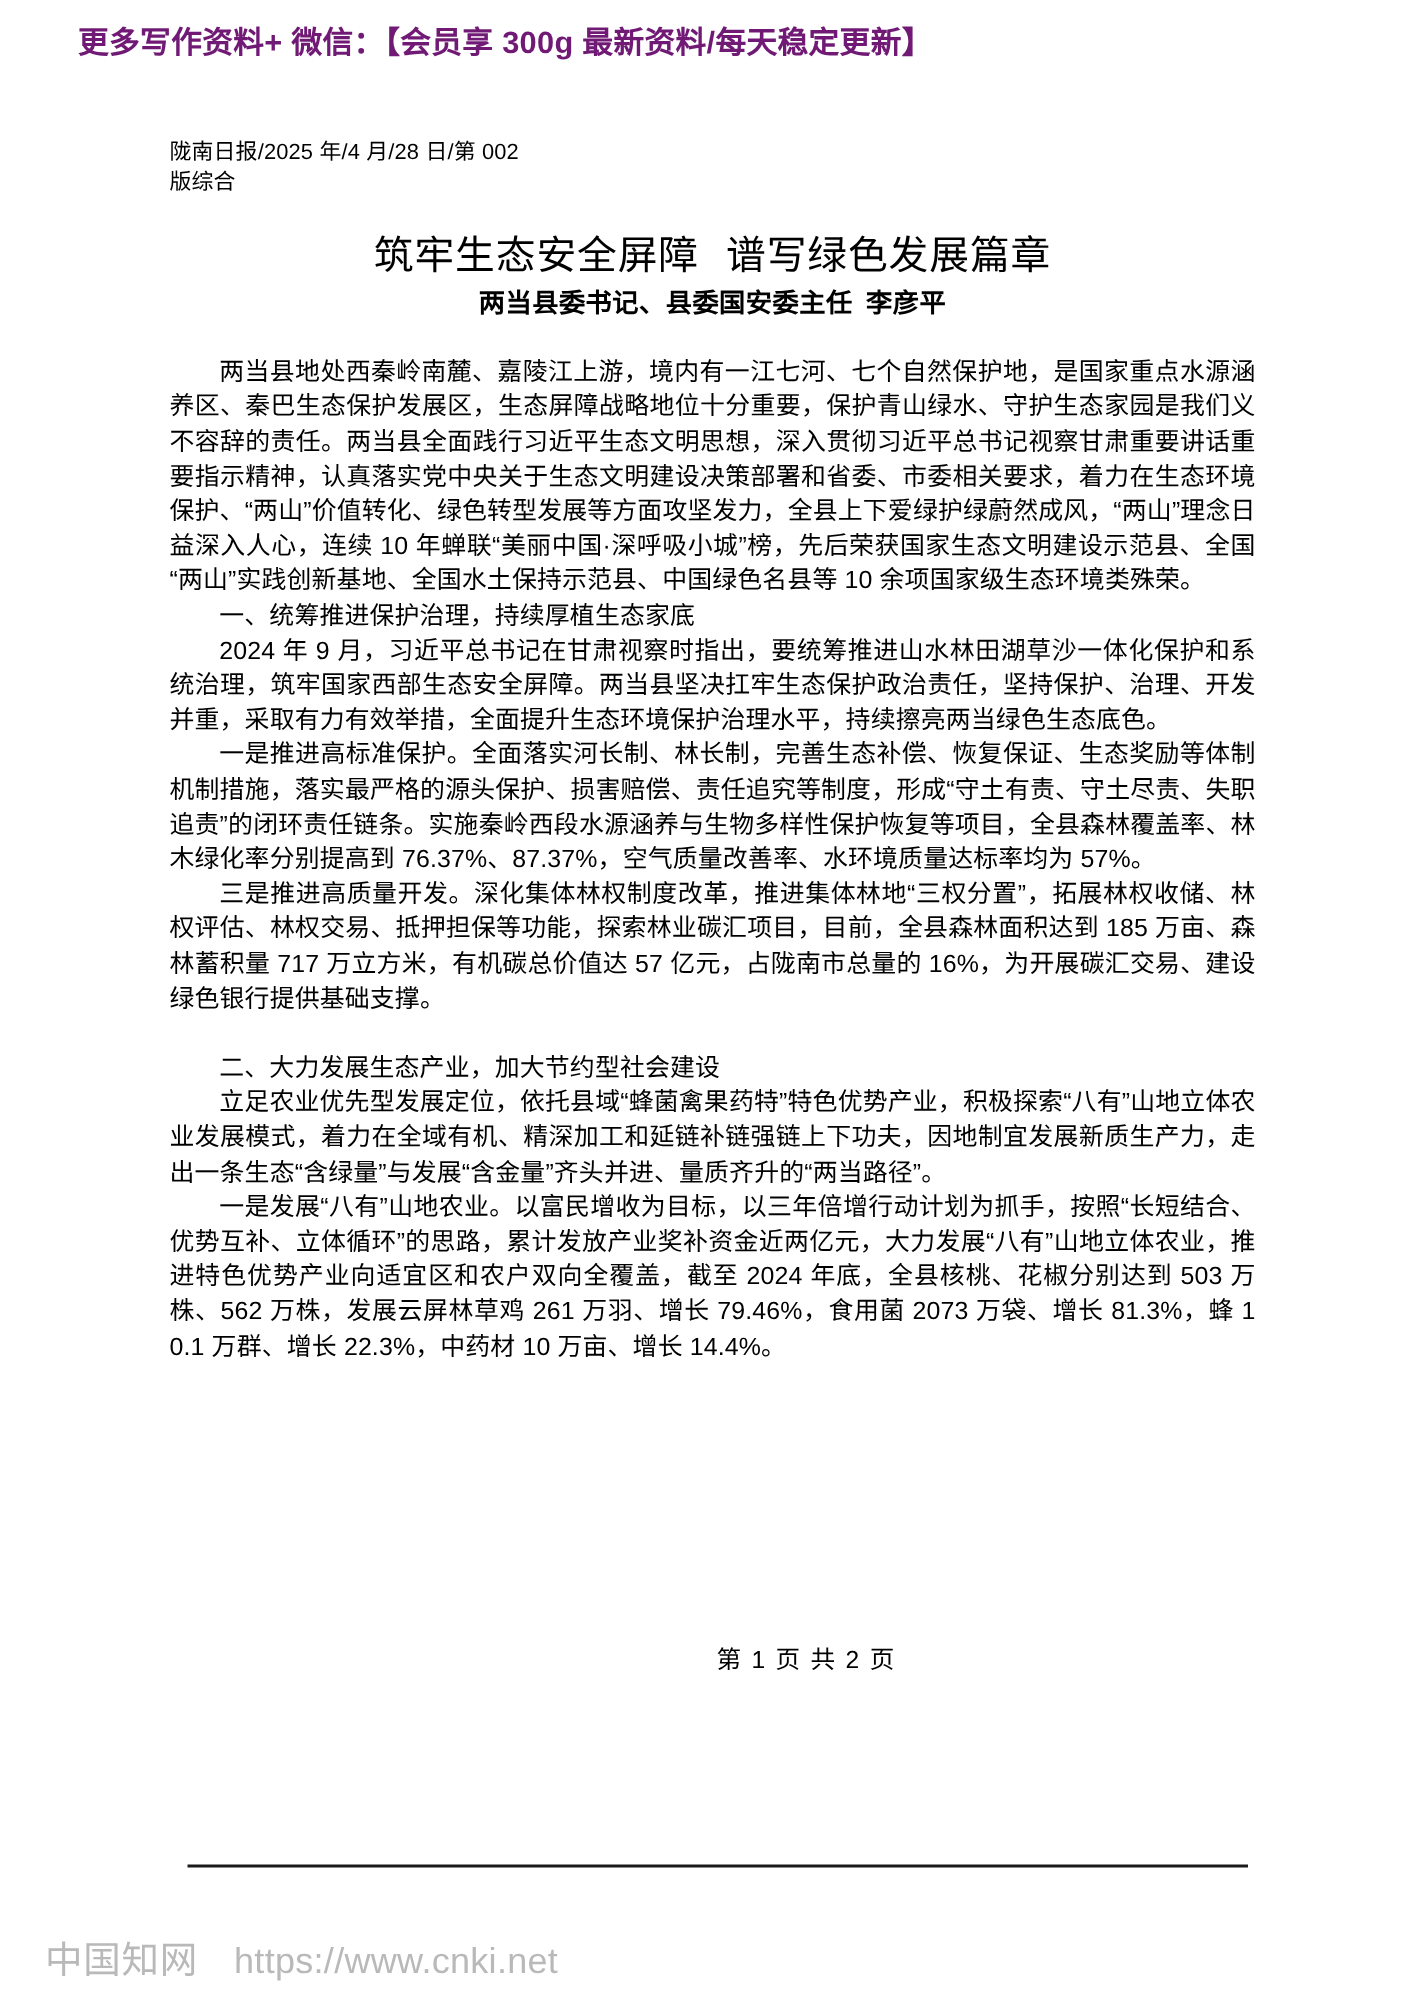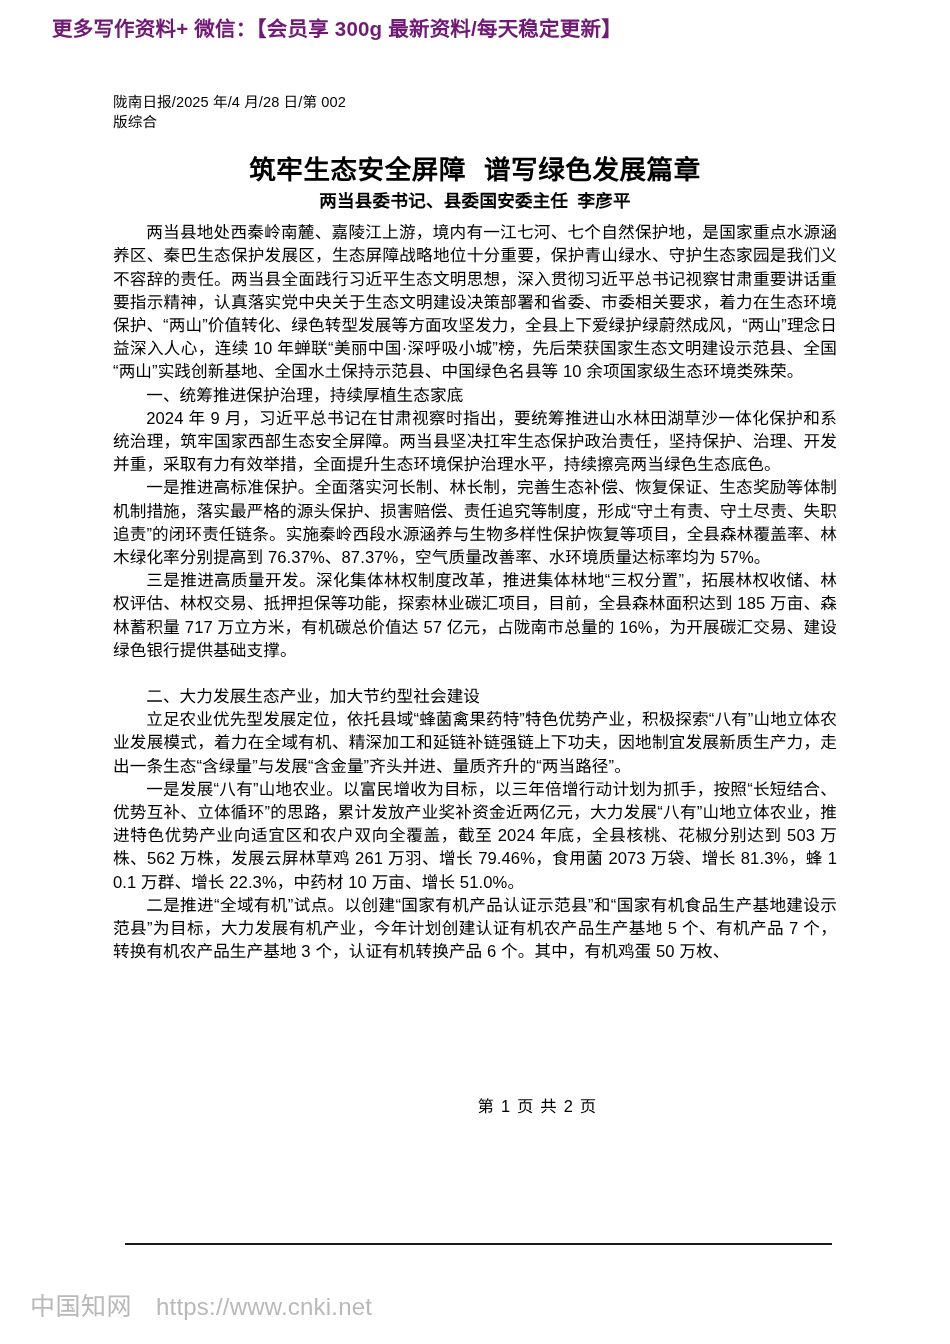--- a/index.html
+++ b/index.html
@@ -51,45 +51,44 @@
     line-height: 20px;
     letter-spacing: 0.1px;
     margin: 0 0 0 0;
     width: 420px;
   }
 
   .doc-title {
     margin: 22px 0 0 0;
     text-align: center;
     font-size: 26.5px;
-    font-weight: bold;
+    font-weight: normal;
     letter-spacing: 0.6px;
     line-height: 1.22;
   }
   .doc-title .gap {
     display: inline-block;
     width: 18px;
   }
 
   .byline {
     margin: 6px 0 0 0;
     text-align: center;
     font-size: 17.5px;
     font-weight: bold;
     letter-spacing: 0.3px;
     line-height: 1.25;
-    font-family: Liberation Mono, monospace;
   }
   .byline .name-gap {
     display: inline-block;
     width: 9px;
   }
 
   .body-text {
-    margin-top: 7px;
+    margin-top: 22px;
   }
 
   p.para {
     margin: 0;
     font-size: 16.6px;
     line-height: 23.2px;
     text-align: justify;
     text-justify: inter-character;
     text-indent: 2em;
     letter-spacing: 0.1px;
@@ -172,22 +171,21 @@
     </div>
 
     <div class="body-text">
       <p class="para">两当县地处西秦岭南麓、嘉陵江上游，境内有一江七河、七个自然保护地，是国家重点水源涵养区、秦巴生态保护发展区，生态屏障战略地位十分重要，保护青山绿水、守护生态家园是我们义不容辞的责任。两当县全面践行习近平生态文明思想，深入贯彻习近平总书记视察甘肃重要讲话重要指示精神，认真落实党中央关于生态文明建设决策部署和省委、市委相关要求，着力在生态环境保护、“两山”价值转化、绿色转型发展等方面攻坚发力，全县上下爱绿护绿蔚然成风，“两山”理念日益深入人心，连续 10 年蝉联“美丽中国·深呼吸小城”榜，先后荣获国家生态文明建设示范县、全国“两山”实践创新基地、全国水土保持示范县、中国绿色名县等 10 余项国家级生态环境类殊荣。</p>
       <p class="para heading">一、统筹推进保护治理，持续厚植生态家底</p>
       <p class="para">2024 年 9 月，习近平总书记在甘肃视察时指出，要统筹推进山水林田湖草沙一体化保护和系统治理，筑牢国家西部生态安全屏障。两当县坚决扛牢生态保护政治责任，坚持保护、治理、开发并重，采取有力有效举措，全面提升生态环境保护治理水平，持续擦亮两当绿色生态底色。</p>
       <p class="para">一是推进高标准保护。全面落实河长制、林长制，完善生态补偿、恢复保证、生态奖励等体制机制措施，落实最严格的源头保护、损害赔偿、责任追究等制度，形成“守土有责、守土尽责、失职追责”的闭环责任链条。实施秦岭西段水源涵养与生物多样性保护恢复等项目，全县森林覆盖率、林木绿化率分别提高到 76.37%、87.37%，空气质量改善率、水环境质量达标率均为 57%。</p>
       <p class="para">三是推进高质量开发。深化集体林权制度改革，推进集体林地“三权分置”，拓展林权收储、林权评估、林权交易、抵押担保等功能，探索林业碳汇项目，目前，全县森林面积达到 185 万亩、森林蓄积量 717 万立方米，有机碳总价值达 57 亿元，占陇南市总量的 16%，为开展碳汇交易、建设绿色银行提供基础支撑。</p>
       <p class="para heading spacer-before">二、大力发展生态产业，加大节约型社会建设</p>
       <p class="para">立足农业优先型发展定位，依托县域“蜂菌禽果药特”特色优势产业，积极探索“八有”山地立体农业发展模式，着力在全域有机、精深加工和延链补链强链上下功夫，因地制宜发展新质生产力，走出一条生态“含绿量”与发展“含金量”齐头并进、量质齐升的“两当路径”。</p>
-      <p class="para">一是发展“八有”山地农业。以富民增收为目标，以三年倍增行动计划为抓手，按照“长短结合、优势互补、立体循环”的思路，累计发放产业奖补资金近两亿元，大力发展“八有”山地立体农业，推进特色优势产业向适宜区和农户双向全覆盖，截至 2024 年底，全县核桃、花椒分别达到 503 万株、562 万株，发展云屏林草鸡 261 万羽、增长 79.46%，食用菌 2073 万袋、增长 81.3%，蜂 10.1 万群、增长 22.3%，中药材 10 万亩、增长 51.0%。</p>
-      <p class="para">二是推进“全域有机”试点。以创建“国家有机产品认证示范县”和“国家有机食品生产基地建设示范县”为目标，大力发展有机产业，今年计划创建认证有机农产品生产基地 5 个、有机产品 7 个，转换有机农产品生产基地 3 个，认证有机转换产品 6 个。其中，有机鸡蛋 50 万枚、</p>
+      <p class="para">一是发展“八有”山地农业。以富民增收为目标，以三年倍增行动计划为抓手，按照“长短结合、优势互补、立体循环”的思路，累计发放产业奖补资金近两亿元，大力发展“八有”山地立体农业，推进特色优势产业向适宜区和农户双向全覆盖，截至 2024 年底，全县核桃、花椒分别达到 503 万株、562 万株，发展云屏林草鸡 261 万羽、增长 79.46%，食用菌 2073 万袋、增长 81.3%，蜂 10.1 万群、增长 22.3%，中药材 10 万亩、增长 14.4%。</p>
     </div>
 
   </div>
 
   <div class="page-number">
     <span class="inner">第 1 页 共 2 页</span>
   </div>
 
   <div class="bottom-rule"></div>
 

